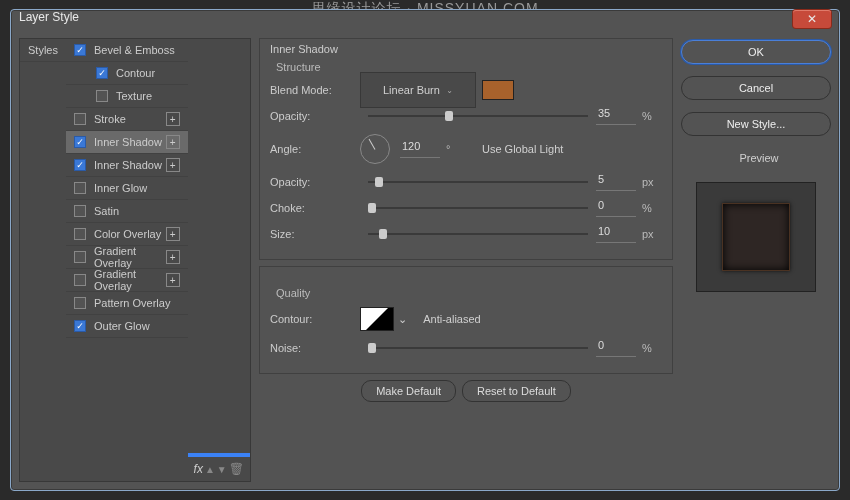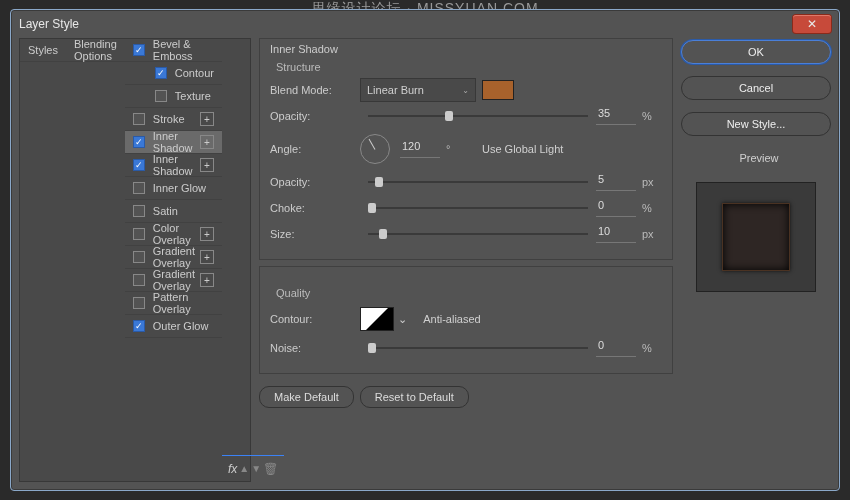--- a/index.html
+++ b/index.html
@@ -1,53 +1,53 @@
 <!DOCTYPE html>
 <html><head>
 <meta charset="utf-8">
 <style>
 *{box-sizing:border-box;margin:0;padding:0;font-family:"Segoe UI",Tahoma,sans-serif;font-size:11px;color:#d0d0d0}
 body{background:#2a2a2a;display:flex;align-items:center;justify-content:center;width:850px;height:500px;overflow:hidden}
 .frame{width:830px;height:482px;background:#535353;border:1px solid #8aa8c9;border-radius:4px;box-shadow:inset 0 0 0 1px #3a3a3a;position:relative}
-.titlebar{height:28px;display:flex;align-items:center;padding:0 8px;justify-content:space-between}
+.titlebar{height:28px;display:flex;padding:0 8px;justify-content:space-between}
 .titlebar span{color:#e8e8e8;font-size:12px}
 .closebtn{width:38px;height:18px;background:#c74a3a;border-radius:3px;display:flex;align-items:center;justify-content:center;color:#fff;font-size:10px;box-shadow:0 0 0 1px #8a2a1a, inset 0 1px 0 #e07a6a}
 .content{display:flex;padding:0 8px 8px 8px;gap:8px;height:calc(100% - 28px)}
 .leftcol{width:232px;background:#494949;border:1px solid #383838;display:flex;}
 .style-item{display:flex;align-items:center;height:23px;padding:0 8px;border-bottom:1px solid #414141;position:relative}
 .style-item.indent{padding-left:30px}
 .style-item.selected{background:#6a6a6a}
 .style-item .cb{width:12px;height:12px;border:1px solid #888;background:#535353;margin-right:8px;display:flex;align-items:center;justify-content:center;font-size:9px;color:#fff}
 .style-item .cb.checked{background:#3a78d6;border-color:#2a5aa6}
 .style-item .cb.checked::after{content:"✓";font-size:9px;color:#fff}
 .style-item .label{flex:1;color:#ccc}
 .style-item .plus{width:14px;height:14px;border:1px solid #888;display:flex;align-items:center;justify-content:center;color:#ccc;font-size:10px}
-.leftfoot{margin-top:auto;height:26px;display:flex;align-items:center;padding:12px 6px;gap:2px;border-top:1px solid #3b82f6}
+.leftfoot{margin-top:auto;height:26px;display:flex;align-items:center;padding:12px 6px;gap:2px;border-top:4px solid #3b82f6}
 .leftfoot .fx{font-style:italic;font-size:12px;color:#ccc}
 .leftfoot .arrow{color:#888;font-size:10px}
 .leftfoot .trash{margin-left:auto;color:#888;font-size:12px}
 .midcol{flex:1;display:flex;flex-direction:column;gap:6px}
 .fieldset{border:1px solid #404040;background:#535353;padding:4px 10px 10px 10px}
 .fs-title{color:#ccc;margin:-11px 0 4px -4px;background:#535353;display:inline-block;padding:0 4px;font-size:11px}
 .group-label{color:#bbb;margin:2px 0 6px 6px;display:block}
 .row{display:flex;align-items:center;height:22px;margin-bottom:4px}
 .row .rlabel{width:90px;text-align:left;padding-right:8px;color:#ccc}
-.select{height:24px;width:116px;background:#494949;border:1px solid #383838;display:flex;align-items:center;padding:0 6px;justify-content:space-between}
+.select{height:36px;width:116px;background:#494949;border:1px solid #383838;display:flex;align-items:center;padding:0 22px;justify-content:space-between}
 .select .chev{font-size:8px;color:#aaa}
 .swatch{width:32px;height:20px;background:#a8622c;border:1px solid #222;margin-left:6px}
 .slider{flex:1;height:14px;position:relative;margin:0 8px}
 .slider .track{position:absolute;top:6px;left:0;right:0;height:2px;background:#3a3a3a}
 .slider .thumb{position:absolute;top:2px;width:8px;height:10px;background:#ccc;border-radius:2px}
 .valbox{width:40px;height:18px;border-bottom:1px solid #777;text-align:left;padding:0 2px;color:#ddd}
 .unit{width:20px;margin-left:6px;color:#bbb}
 .angle-dial{width:30px;height:30px;border:1px solid #888;border-radius:50%;position:relative;background:#535353}
 .angle-dial .needle{position:absolute;left:50%;top:50%;width:12px;height:1px;background:#ccc;transform-origin:left center;transform:rotate(-120deg)}
 .usegl{display:flex;align-items:center;margin-left:10px;gap:6px}
 .contour-swatch{width:34px;height:24px;background:linear-gradient(135deg,#fff 0%,#fff 49%,#000 51%,#000 100%);border:1px solid #222}
-.btnrow{display:flex;gap:6px;margin-top:6px}
+.btnrow{display:flex;gap:6px;justify-content:center;}
 .ps-btn{height:22px;padding:0 14px;background:#535353;border:1px solid #333;border-radius:10px;display:flex;align-items:center;color:#ddd}
 .rightcol{width:150px;display:flex;flex-direction:column;gap:12px;padding-top:2px}
 .ps-mainbtn{height:24px;background:#535353;border:1px solid #333;border-radius:12px;display:flex;align-items:center;justify-content:center;color:#eee}
 .ps-mainbtn.primary{border:1px solid #4a7fd8;box-shadow:0 0 0 1px #2a5aa8}
 .preview-row{display:flex;align-items:center;justify-content:center;gap:6px;margin-top:4px}
 .preview-box{width:120px;height:110px;background:#3a3a3a;border:1px solid #222;margin:6px auto 0;display:flex;align-items:center;justify-content:center}
 .preview-inner{width:68px;height:68px;background:#2e2624;box-shadow:inset 0 0 8px #000,0 0 4px #111;border:1px solid #4a3222}
 .watermark{position:absolute;top:0;left:50%;transform:translateX(-50%);font-size:14px;color:#999;letter-spacing:1px}
 </style>
 </head>
@@ -61,23 +61,20 @@
     <div class="closebtn">
       <span>✕</span>
     </div>
   </div>
   <div class="content">
 
     <div class="leftcol">
       <div class="style-item">
         <span class="label">Styles</span>
       </div>
-      <div class="style-item">
-        <span class="label">Blending Options</span>
-      </div>
       <div id="styles-container">
           <div class="style-item">
             <div class="cb checked"></div>
             <span class="label">Bevel &amp; Emboss</span>
           </div>
           <div class="style-item indent">
             <div class="cb checked"></div>
             <span class="label">Contour</span>
           </div>
           <div class="style-item indent">

